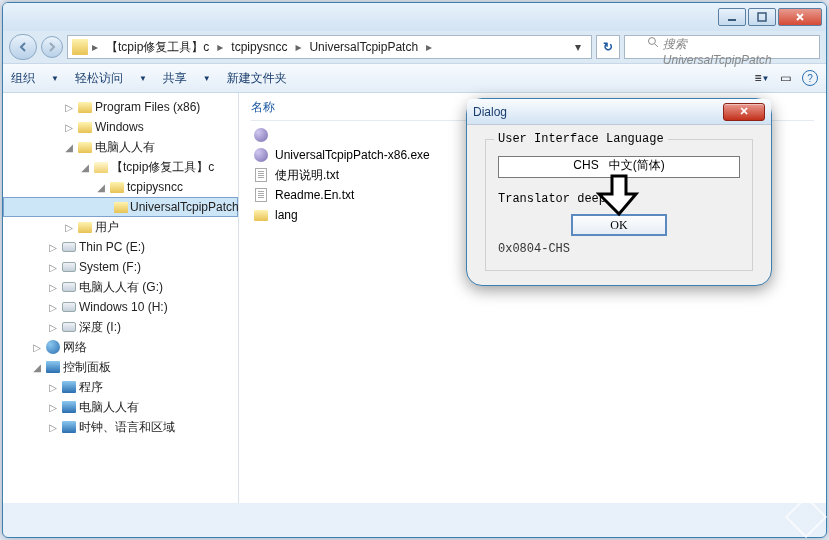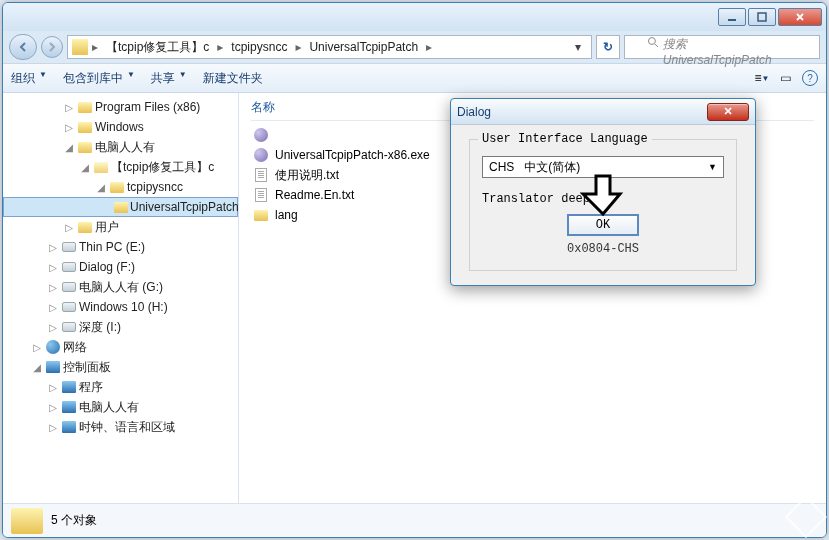--- a/index.html
+++ b/index.html
@@ -22,21 +22,21 @@
 .breadcrumb { flex: 1; height: 24px; background: #fff; border: 1px solid #a7b7c7; display: flex; align-items: center; padding: 0 4px; gap: 2px; }
 .bc-icon { width: 16px; height: 16px; background: linear-gradient(#fef3b0,#e8c254); border-radius: 1px; }
 .bc-item { padding: 0 4px; color: #222; white-space: nowrap; }
 .bc-sep { width: 10px; color: #666; text-align: center; }
 .bc-drop { width: 18px; text-align: center; color: #444; }
 .refresh-btn { width: 24px; height: 24px; border: 1px solid #a7b7c7; background: #fff; display: flex; align-items: center; justify-content: center; color: #1e5aa0; font-weight: bold; }
 .searchbox { width: 196px; height: 24px; background: #fff; border: 1px solid #a7b7c7; display: flex; align-items: flex-start; padding: 0 22px; color: #888; font-style: italic; }
 .searchbox svg { width: 12px; height: 12px; margin-right: 4px; fill: #888; }
 
 .toolbar { height: 30px; background: linear-gradient(#f6fafd,#e4eef8); border-top: 1px solid #c8d8e8; border-bottom: 1px solid #c8d8e8; display: flex; align-items: center; padding: 0 8px; gap: 16px; }
-.tb-item { color: #1a3e6e; display: flex; gap: 4px; }
+.tb-item { color: #1a3e6e; display: flex; align-items: center; gap: 16px; }
 .tb-drop { font-size: 8px; color: #1a3e6e; }
 .tb-right { margin-left: auto; display: flex; gap: 8px; align-items: center; }
 .tb-icon { width: 16px; height: 16px; display: flex; align-items: center; justify-content: center; }
 
 .content { display: flex; height: calc(100% - 124px); background: #fff; }
 .sidebar { width: 236px; border-right: 1px solid #d8e2ec; overflow-y: auto; padding: 4px 0; }
 .tree-item { display: flex; align-items: center; height: 20px; padding-left: 8px; gap: 2px; white-space: nowrap; }
 .tree-item.selected { background: #cde6f7; border: 1px solid #7da2ce; }
 .expander { width: 12px; height: 12px; display: inline-flex; align-items: center; justify-content: center; color: #888; font-size: 10px; }
 .tree-icon { width: 16px; height: 16px; display: inline-flex; align-items: center; justify-content: center; }
@@ -51,33 +51,33 @@
 .col-header { color: #1e5aa0; padding: 4px 0; border-bottom: 1px solid #e4eaf0; margin-bottom: 4px; }
 .file-item { display: flex; align-items: center; height: 20px; gap: 6px; padding: 0 2px; }
 .file-ico { width: 16px; height: 16px; display: flex; align-items: center; justify-content: center; }
 .exe-ico { width: 14px; height: 14px; border-radius: 50%; background: radial-gradient(circle at 30% 30%, #d0c8f0, #7a6eb0); }
 .txt-ico { width: 12px; height: 14px; background: #fff; border: 1px solid #aaa; position: relative; }
 .txt-ico::before { content:''; position:absolute; top:2px; left:2px; right:2px; height:1px; background:#aaa; box-shadow: 0 2px #aaa, 0 4px #aaa, 0 6px #aaa; }
 
 .statusbar { height: 34px; border-top: 1px solid #d8e2ec; display: flex; align-items: center; padding: 0 8px; gap: 8px; background: #f4f8fc; }
 .sb-folder { width: 32px; height: 26px; background: linear-gradient(#fef3b0,#e8c254); border-radius: 2px; }
 
-.dialog { position: absolute; top: 98px; left: 450px; width: 306px; border: 1px solid #3c7fb1; border-radius: 4px; background: #f0f0f0; box-shadow: 0 4px 16px rgba(0,0,0,0.4); z-index: 100; }
+.dialog { position: absolute; top: 98px; left: 466px; width: 306px; border: 1px solid #3c7fb1; border-radius: 16px; background: #f0f0f0; box-shadow: 0 4px 16px rgba(0,0,0,0.4); z-index: 100; }
 .dialog-title { height: 26px; background: linear-gradient(#fafcfe,#d2e3f3); border-bottom: 1px solid #c0cad6; display: flex; align-items: center; justify-content: space-between; padding: 0 6px; border-radius: 5px 5px 0 0; }
 .dialog-title span { color: #1a3e6e; }
 .dlg-close { width: 42px; height: 18px; background: linear-gradient(#e89a8f,#c3301a); border: 1px solid #8a2418; border-radius: 3px; color: #fff; display: flex; align-items: center; justify-content: center; font-weight: bold; font-size: 11px; box-shadow: inset 0 1px rgba(255,255,255,0.4); }
 .dialog-body { padding: 14px 18px; font-family: 'Courier New', monospace; }
 .dlg-group { border: 1px solid #d0d0d0; padding: 10px 12px 14px; position: relative; background: #f0f0f0; }
 .dlg-legend { position: absolute; top: -8px; left: 8px; background: #f0f0f0; padding: 0 4px; font-family: Liberation Mono, monospace; }
-.dlg-select { width: 100%; height: 22px; border: 1px solid #7a7a7a; background: #fff; display: flex; align-items: center; justify-content: space-between; padding: 0 6px; margin-top: 6px; font-family: 'Courier New', monospace; }
+.dlg-select { width: 100%; height: 22px; border: 1px solid #7a7a7a; background: #fff; display: flex; align-items: center; justify-content: space-between; padding: 0 6px; margin-top: 6px; font-family: 'Courier New', monospace; flex-direction: column; }
 .dlg-select .arrow { font-size: 9px; }
 .dlg-trans { margin-top: 14px; font-family: 'Courier New', monospace; }
 .dlg-ok-wrap { text-align: center; margin-top: 8px; position: relative; }
-.dlg-ok { width: 72px; height: 22px; border: 2px solid #5a8ac0; background: linear-gradient(#fdfdfd,#e6edf5); font-family: Liberation Mono, monospace; }
-.dlg-code { text-align: center; margin-top: 6px; font-family: 'Courier New', monospace; color: #333; }
+.dlg-ok { width: 96px; height: 22px; border: 2px solid #5a8ac0; background: linear-gradient(#fdfdfd,#e6edf5); font-family: Liberation Serif, serif; }
+.dlg-code { text-align: left; margin-top: 6px; font-family: 'Courier New', monospace; color: #333; }
 .arrow-overlay { position: absolute; top: -42px; left: 50%; transform: translateX(-50%); z-index: 2; }
 
 .watermark { position: absolute; right: 8px; bottom: 8px; color: rgba(255,255,255,0.7); font-size: 16px; z-index: 200; display: flex; align-items: center; gap: 6px; text-shadow: 0 1px 2px rgba(0,0,0,0.3); }
 .watermark .wm-sub { font-size: 9px; opacity: 0.8; }
 .wm-logo { width: 30px; height: 30px; border: 2px solid rgba(255,255,255,0.7); transform: rotate(45deg); }
 </style>
 </head>
 <body>
 
 <div class="window">
@@ -134,21 +134,21 @@
       <span>搜索 UniversalTcpipPatch</span>
     </div>
   </div>
 
   <div class="toolbar">
     <div class="tb-item">
         <span>组织</span>
         <span class="tb-drop">▼</span>
       </div>
     <div class="tb-item">
-        <span>包含到库中</span>
+        <span>轻松访问</span>
         <span class="tb-drop">▼</span>
       </div>
     <div class="tb-item">
         <span>共享</span>
         <span class="tb-drop">▼</span>
       </div>
     <div class="tb-item">
         <span>新建文件夹</span>
       </div>
     <div class="tb-right">
@@ -214,21 +214,21 @@
           <span class="tree-icon">
             <span class="drive-ico"></span>
           </span>
           <span class="tree-label">Thin PC (E:)</span>
         </div>
         <div class="tree-item" style="padding-left: 44px;">
           <span class="expander">▷</span>
           <span class="tree-icon">
             <span class="drive-ico"></span>
           </span>
-          <span class="tree-label">Dialog (F:)</span>
+          <span class="tree-label">System (F:)</span>
         </div>
         <div class="tree-item" style="padding-left: 44px;">
           <span class="expander">▷</span>
           <span class="tree-icon">
             <span class="drive-ico"></span>
           </span>
           <span class="tree-label">电脑人人有 (G:)</span>
         </div>
         <div class="tree-item" style="padding-left: 44px;">
           <span class="expander">▷</span>
@@ -309,24 +309,20 @@
           <div class="file-item">
             <span class="file-ico">
               <span class="folder-ico"></span>
             </span>
             <span>lang</span>
           </div>
         </div>
     </div>
   </div>
 
-  <div class="statusbar">
-    <div class="sb-folder"></div>
-    <span>5 个对象</span>
-  </div>
 </div>
 
 <div class="dialog">
   <div class="dialog-title">
     <span>Dialog</span>
     <div class="dlg-close">✕</div>
   </div>
   <div class="dialog-body">
     <div class="dlg-group">
       <div class="dlg-legend">User Interface Language</div>

